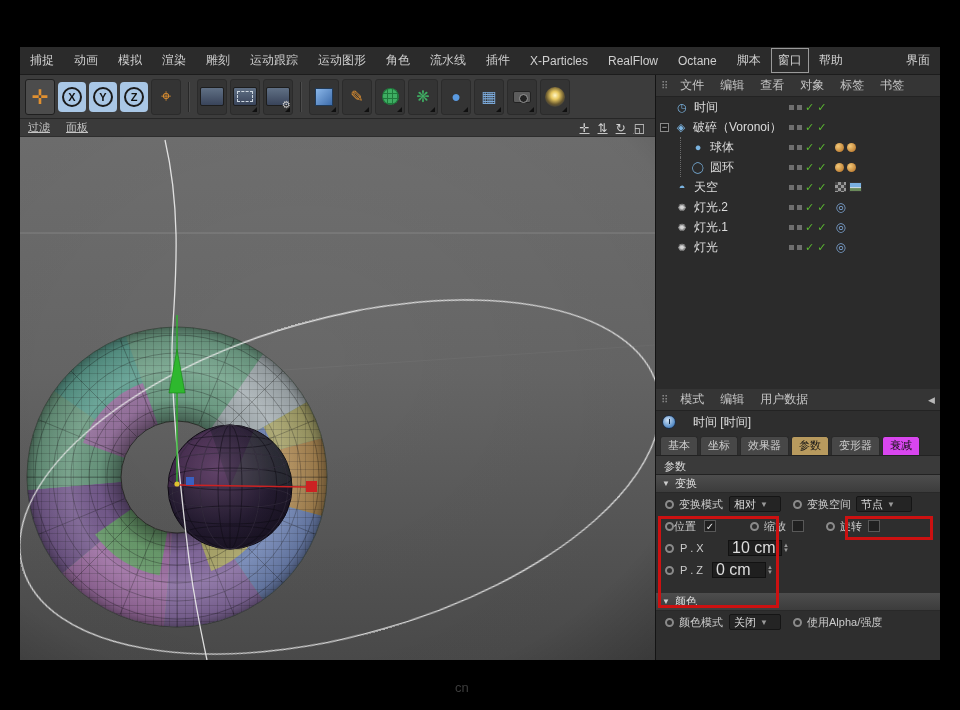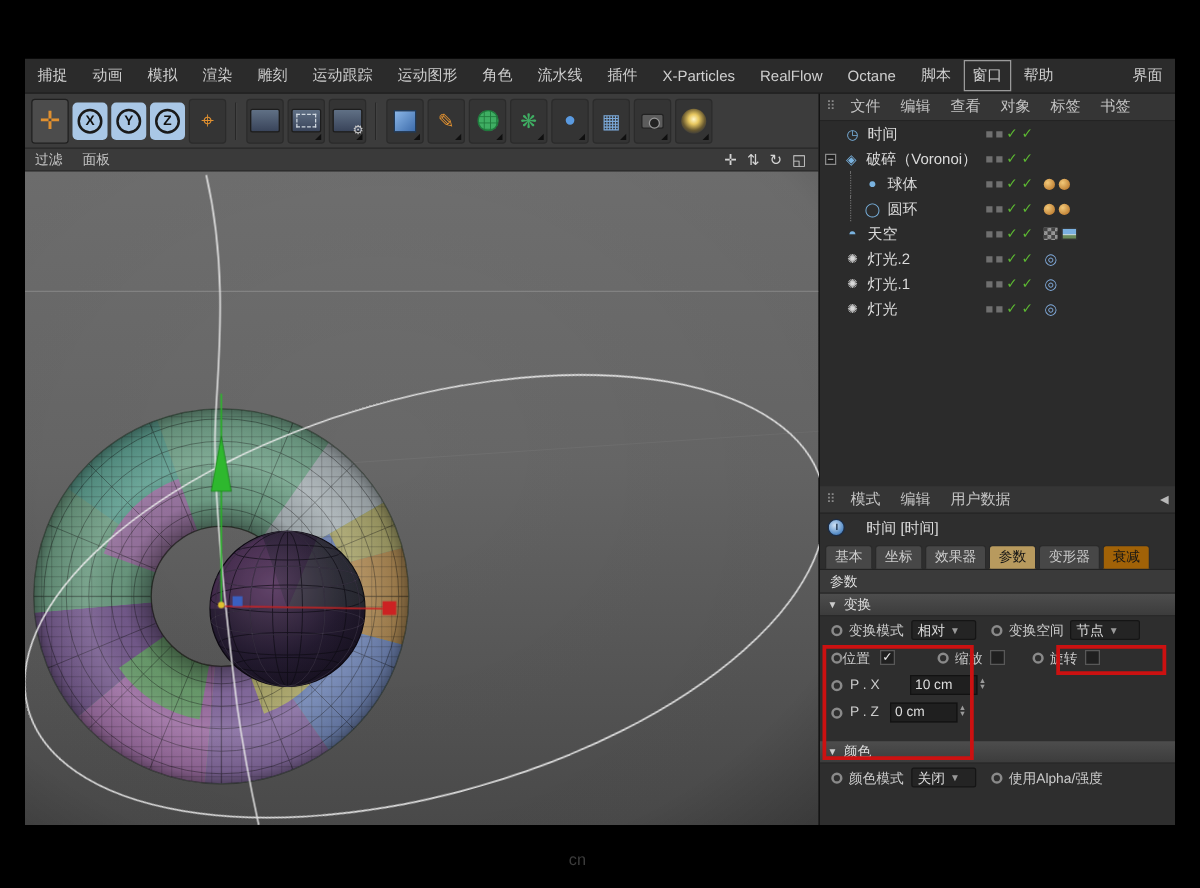--- a/index.html
+++ b/index.html
@@ -45,21 +45,21 @@
   .blobico { color:#5a9ae0; font-size:16px; }
   .gridico { color:#7aa8d8; font-size:16px; }
   .camico { width:18px; height:12px; background:#5c5c5c; border-radius:2px; position:relative; border:1px solid #222; }
   .camico::before { content:""; position:absolute; left:5px; top:2px; width:7px; height:7px;
                     border-radius:50%; background:#222; border:1px solid #999; }
   .lightico { width:20px; height:20px; border-radius:50%;
               background:radial-gradient(circle at 50% 42%,#fff6c8 0%,#e8c860 26%,#6a5a30 58%,#3a3a3a 78%); }
 
   
   #vp-header { position:absolute; left:20px; top:119px; width:635px; height:18px; background:#3a3a3a;
-               border-bottom:1px solid #2d2d2d; display:flex; align-items:center; font-size:11px; color:#c4c4c4; }
+               border-bottom:1px solid #2d2d2d; display:flex; align-items:center; font-size:11px; color:#c4c4c4;text-decoration:underline; }
   #vp-header .vtab { padding:0 8px; }
   #vp-header .navicons { margin-left:auto; display:flex; gap:8px; padding-right:10px; color:#d4d4d4; font-size:12px; }
   #viewport { position:absolute; left:20px; top:137px; width:635px; height:523px; }
 
   
   #right { position:absolute; left:655px; top:75px; width:285px; height:585px; background:#2e2e2e;
            border-left:1px solid #141414; font-size:12px; overflow:hidden; }
   .pmenu { height:22px; display:flex; align-items:center; background:#353535;
            border-bottom:1px solid #232323; color:#c4c4c4; }
   .pmenu .grip { color:#8a8a8a; font-size:10px; padding:0 5px; letter-spacing:-1px; }
@@ -96,34 +96,34 @@
   #am { position:absolute; top:314px; left:0; width:285px; }
   .am-title { height:22px; display:flex; align-items:center; gap:17px; padding-left:6px; color:#ddd; }
   .clock { width:14px; height:14px; border-radius:50%; flex:none;
            background:radial-gradient(circle at 40% 35%,#cfe2f5,#5a8fc8 65%,#2a5a98); border:1px solid #1c2c44;
            position:relative; }
   .clock::after { content:""; position:absolute; left:6px; top:3px; width:1px; height:5px; background:#10243c; }
   .am-tabs { height:22px; display:flex; gap:2px; padding:3px 2px 0 4px; }
   .amtab { padding:1px 7px; background:#474747; color:#ccc; border:1px solid #2a2a2a; border-bottom:none;
            border-radius:3px 3px 0 0; font-size:11px; white-space:nowrap; }
   .amtab.active1 { background:#b89a5e; color:#151515; }
-  .amtab.active2 { background:#a16207; color:#151515; }
+  .amtab.active2 { background:#d946ef; color:#151515; }
   .am-section { height:20px; line-height:20px; padding-left:8px; background:#3a3a3a;
                 border-top:1px solid #222; border-bottom:1px solid #222; color:#ddd; font-size:11px; }
   .ghead { height:18px; display:flex; align-items:center; gap:5px; padding-left:6px;
            background:linear-gradient(#4d4d4d,#3c3c3c); border-bottom:1px solid #292929;
            color:#ddd; font-size:11px; }
   .ghead .tri { font-size:8px; color:#ccc; }
   .prow { height:22px; display:flex; align-items:center; font-size:11px; color:#ccc; }
   .circ { width:9px; height:9px; border:2px solid #8a8a8a; border-radius:50%; display:inline-block; flex:none; }
   .dropdown { background:#242424; border:1px solid #151515; border-radius:2px; height:16px;
               display:flex; align-items:center; padding:0 4px; gap:4px; color:#ddd; white-space:nowrap; }
   .dropdown .arr { font-size:8px; color:#999; }
   .numfield { width:54px; height:16px; background:#1f1f1f; border:1px solid #121212; color:#ddd;
-              font-size:11px; padding:0 3px; font-family:inherit; }
+              font-size:16px; padding:0 3px; font-family:inherit; }
   .spin { display:flex; flex-direction:column; font-size:6px; color:#9a9a9a; line-height:5px; margin-left:1px; }
   .cb { width:12px; height:12px; background:#202020; border:1px solid #585858; display:flex;
         align-items:center; justify-content:center; font-size:10px; color:#eee; flex:none; }
   .gap { height:12px; }
 
   
   .redbox { position:absolute; border:3px solid #cc1111; pointer-events:none; }
   #redbox1 { left:658px; top:516px; width:121px; height:92px; }
   #redbox2 { left:845px; top:516px; width:88px; height:24px; }
 

